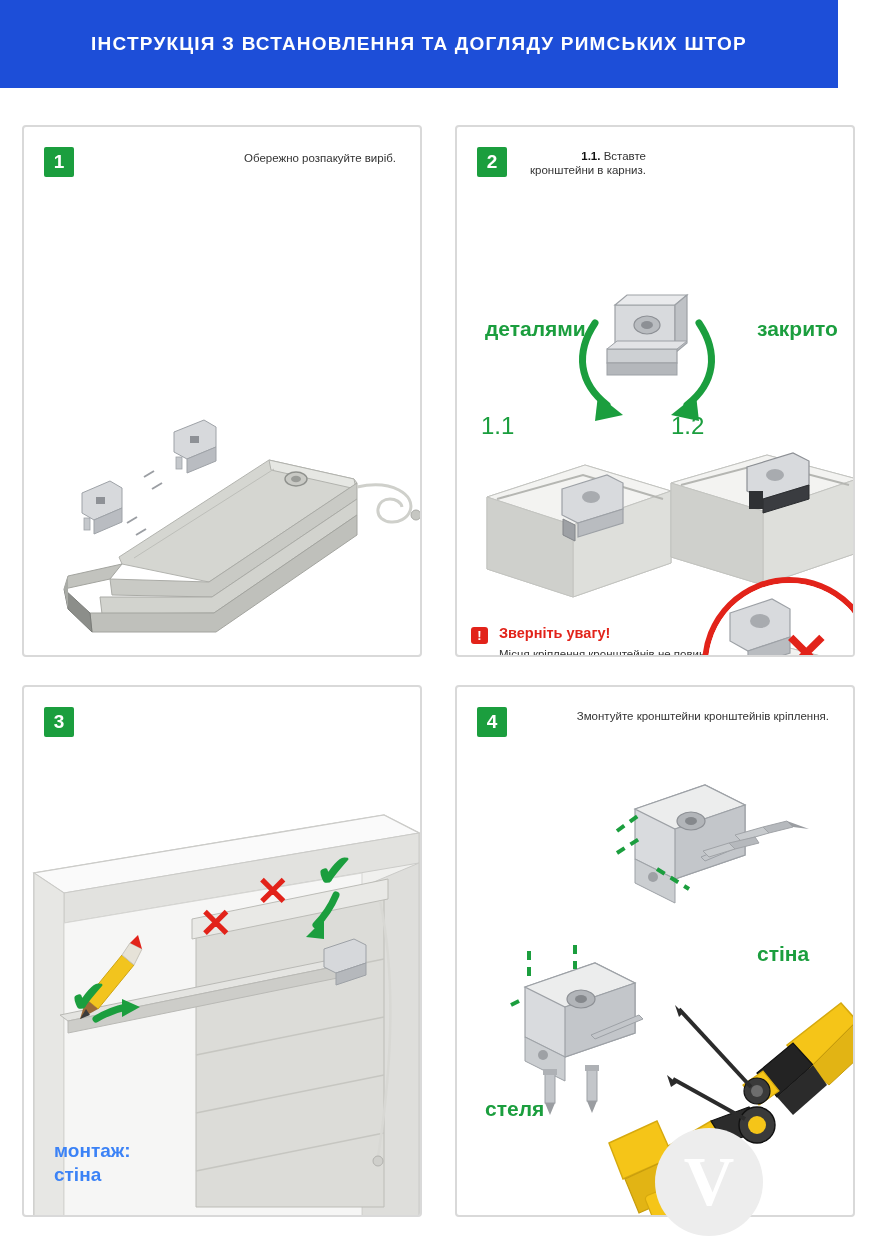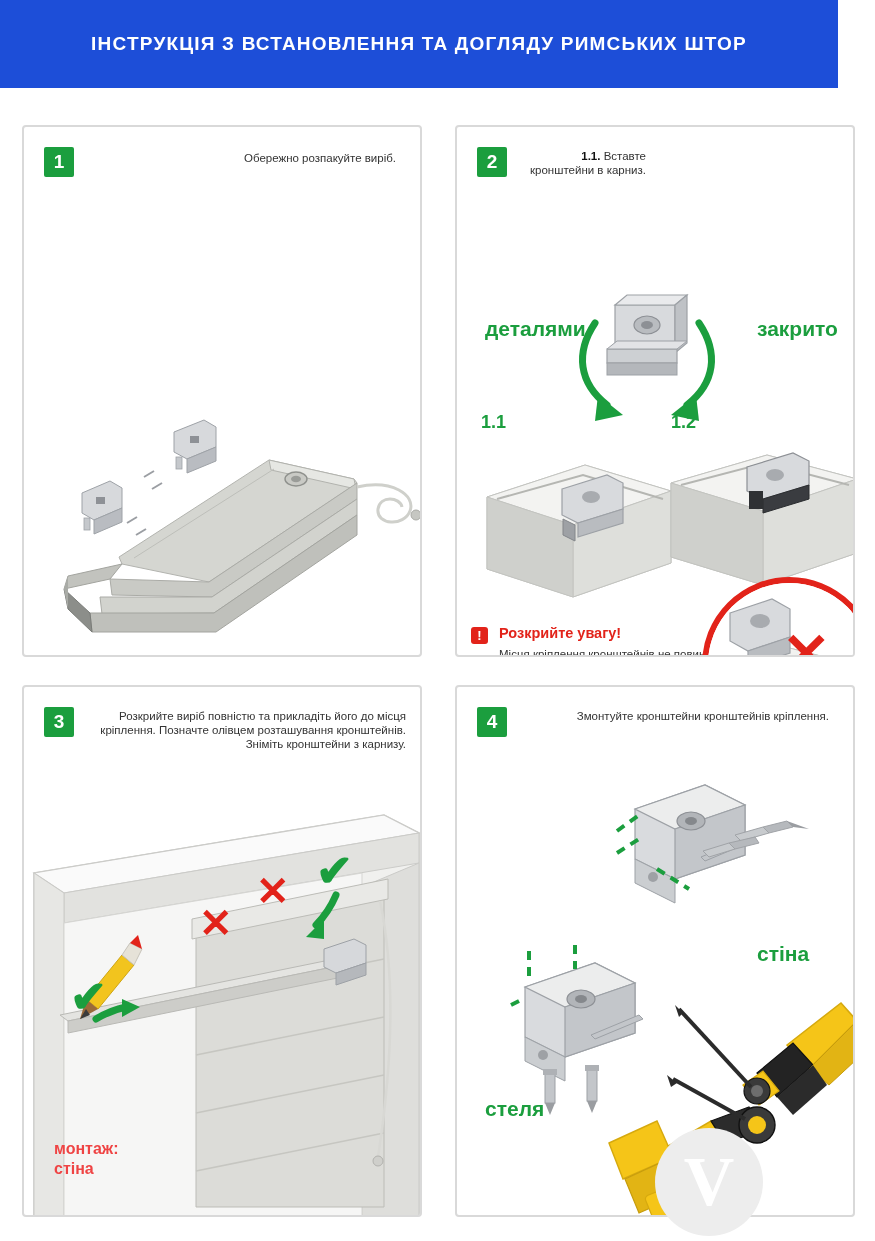--- a/index.html
+++ b/index.html
@@ -95,21 +95,21 @@
 
   
   .art { position: absolute; inset: 0; }
   .lbl {
     position: absolute;
     color: #1b9e3e;
     font-weight: bold;
     white-space: nowrap;
   }
   .lbl-green-lg { font-size: 21px; }
-  .lbl-num { font-size: 18px; color: #1b9e3e; font-weight: bold; }
+  .lbl-num { font-size: 24px; color: #1b9e3e; font-weight: normal; }
 
   
   .note-wrap { position: absolute; left: 14px; top: 498px; width: 290px; }
   .note-icon {
     position: absolute; left: 0; top: 2px;
     width: 17px; height: 17px; border-radius: 3px;
     background: #e2231a; color: #fff; font-weight: bold; font-size: 13px;
     display: flex; align-items: center; justify-content: center;
   }
   .note-title {
@@ -139,23 +139,23 @@
   }
   .check-mark {
     position: absolute;
     color: #1b9e3e;
     font-weight: bold;
     line-height: 1;
   }
 
   .mount-label {
     position: absolute;
-    color: #ef4444;
-    font-weight: bold;
-    font-size: 16px;
+    color: #3b82f6;
+    font-weight: bold;
+    font-size: 19px;
     line-height: 1.25;
     text-transform: lowercase;
   }
 </style>
 </head>
 <body>
 
 <div class="header">
   <div class="header-title">Інструкція з встановлення та догляду римських штор</div>
 </div>
@@ -276,21 +276,21 @@
       </svg>
     </div>
 
     <div class="lbl lbl-green-lg" style="left:28px; top:190px;">деталями</div>
     <div class="lbl lbl-green-lg" style="left:265px; top:190px;margin-left:35px;">закрито</div>
     <div class="lbl lbl-num" style="left:24px; top:285px;">1.1</div>
     <div class="lbl lbl-num" style="left:214px; top:285px;">1.2</div>
 
     <div class="note-wrap">
       <div class="note-icon">!</div>
-      <div class="note-title">Розкрийте увагу!</div>
+      <div class="note-title">Зверніть увагу!</div>
       <div class="note-body">Місця кріплення кронштейнів не повинні збігатися з внутрішніми деталями верхнього карнизу.</div>
     </div>
 
     <div class="forbid-circle">
       <svg viewBox="0 0 163 163" width="163" height="163">
         <rect x="0" y="0" width="163" height="163" fill="#ffffff"></rect>
 
         <polygon points="0,86 70,62 163,86 163,128 70,152 0,128" fill="#e6e6e3" stroke="#c3c4c0" stroke-width="1"></polygon>
         <polygon points="0,86 70,62 163,86 70,110" fill="#f2f2f0" stroke="#c3c4c0" stroke-width="1"></polygon>
         <polygon points="70,110 163,86 163,128 70,152" fill="#dadbd7" stroke="#c3c4c0" stroke-width="1"></polygon>
@@ -302,22 +302,20 @@
         <polygon points="40,68 82,54 82,70 40,84" fill="#b9bcc0" stroke="#9da1a6" stroke-width="1.2"></polygon>
         <ellipse cx="52" cy="38" rx="10" ry="7" fill="#a8abaf"></ellipse>
       </svg>
       <div class="x-mark" style="left:74px; top:42px; font-size:58px;">✕</div>
     </div>
     <div style="position:absolute; left:245px; top:528px; width:34px; height:34px; background:#e2231a; color:#fff; border-radius:4px; display:flex; align-items:center; justify-content:center; font-weight:bold; font-size:24px;">!</div>
   </div>
 
   <div class="panel" id="panel3">
     <div class="step-badge" style="left:20px; top:20px;">3</div>
-    <div class="panel-head-text" style="left:62px; top:22px; width:320px; white-space:pre-line;">Розкрийте виріб повністю та прикладіть його до місця кріплення. Позначте олівцем розташування кронштейнів.
-Знiмiть кронштейни з карнизу.</div>
 
     <div class="art">
       <svg viewBox="0 0 400 532" width="400" height="532">
 
         <polygon points="10,186 360,128 395,146 395,530 338,530 338,200 40,246 40,530 10,530" fill="#f0f0ee" stroke="#cbcbc8" stroke-width="1.5"></polygon>
         <polygon points="10,186 360,128 395,146 40,206" fill="#fafafa" stroke="#cbcbc8" stroke-width="1.2"></polygon>
         <polygon points="40,206 395,146 395,176 40,236" fill="#e2e2df" stroke="#cbcbc8" stroke-width="1"></polygon>
         <polygon points="10,186 40,206 40,530 10,530" fill="#e7e7e4" stroke="#cbcbc8" stroke-width="1"></polygon>
         <polygon points="338,200 395,176 395,530 338,530" fill="#dededb" stroke="#cbcbc8" stroke-width="1"></polygon>
 

